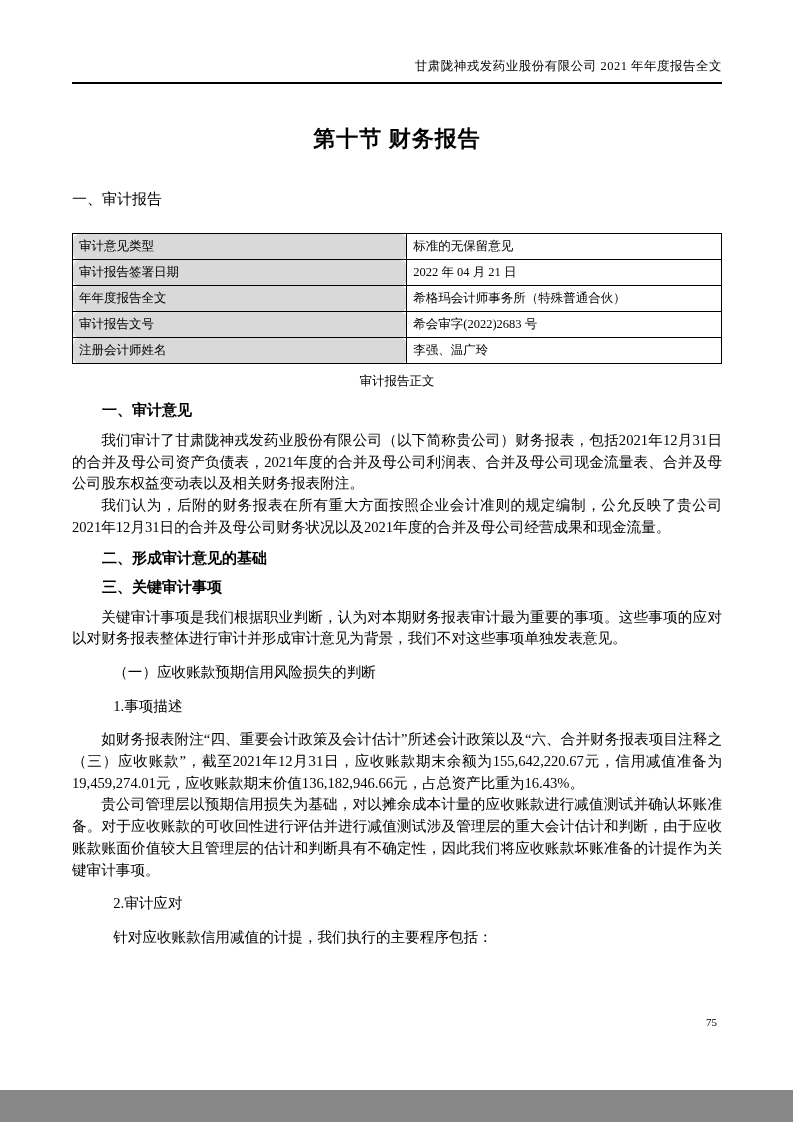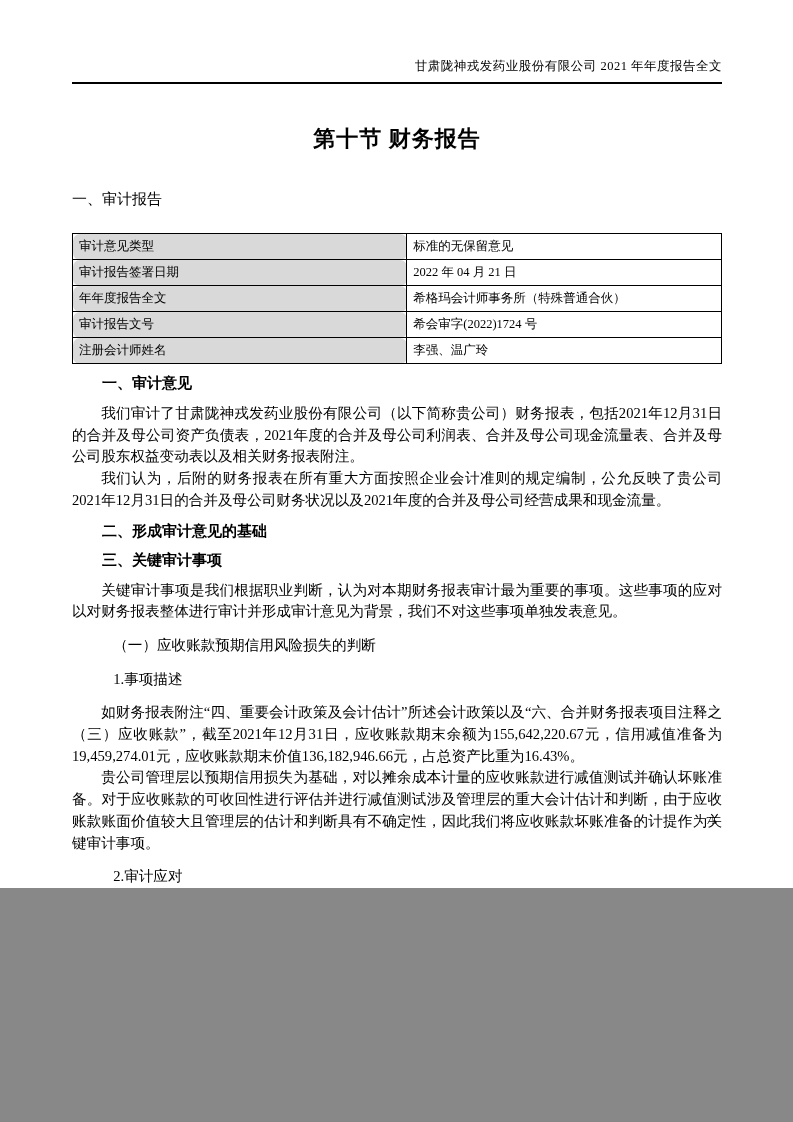--- a/index.html
+++ b/index.html
@@ -1,18 +1,18 @@
 <!DOCTYPE html>
 <html><head>
 <meta charset="utf-8">
 <style>
   html,body { margin:0; padding:0; background:#888; }
   .page {
     position:relative;
-    width:793px; height:888px;
+    width:793px; height:1090px;
     margin:0 auto;
     background:#ffffff;
     font-family:"Liberation Serif","DejaVu Serif",serif;
     color:#000;
     overflow:hidden;
   }
   .header {
     position:absolute;
     top:58px; left:72px; right:71px;
     text-align:right;
@@ -106,29 +106,30 @@
         <tr>
           <td class="label-cell">审计报告签署日期</td>
           <td>2022 年 04 月 21 日</td>
         </tr>
         <tr>
           <td class="label-cell">年年度报告全文</td>
           <td>希格玛会计师事务所（特殊普通合伙）</td>
         </tr>
         <tr>
           <td class="label-cell">审计报告文号</td>
-          <td>希会审字(2022)1724 号</td>
+          <td>希会审字(2022)2683 号</td>
         </tr>
         <tr>
           <td class="label-cell">注册会计师姓名</td>
           <td>李强、温广玲</td>
         </tr>
       </tbody>
     </table>
 
+    <div class="table-subtitle">审计报告正文</div>
 
     <div class="sub-heading">一、审计意见</div>
     <p class="para">我们审计了甘肃陇神戎发药业股份有限公司（以下简称贵公司）财务报表，包括2021年12月31日的合并及母公司资产负债表，2021年度的合并及母公司利润表、合并及母公司现金流量表、合并及母公司股东权益变动表以及相关财务报表附注。</p>
     <p class="para">我们认为，后附的财务报表在所有重大方面按照企业会计准则的规定编制，公允反映了贵公司2021年12月31日的合并及母公司财务状况以及2021年度的合并及母公司经营成果和现金流量。</p>
 
     <div class="sub-heading">二、形成审计意见的基础</div>
 
     <div class="sub-heading">三、关键审计事项</div>
     <p class="para">关键审计事项是我们根据职业判断，认为对本期财务报表审计最为重要的事项。这些事项的应对以对财务报表整体进行审计并形成审计意见为背景，我们不对这些事项单独发表意见。</p>
 

